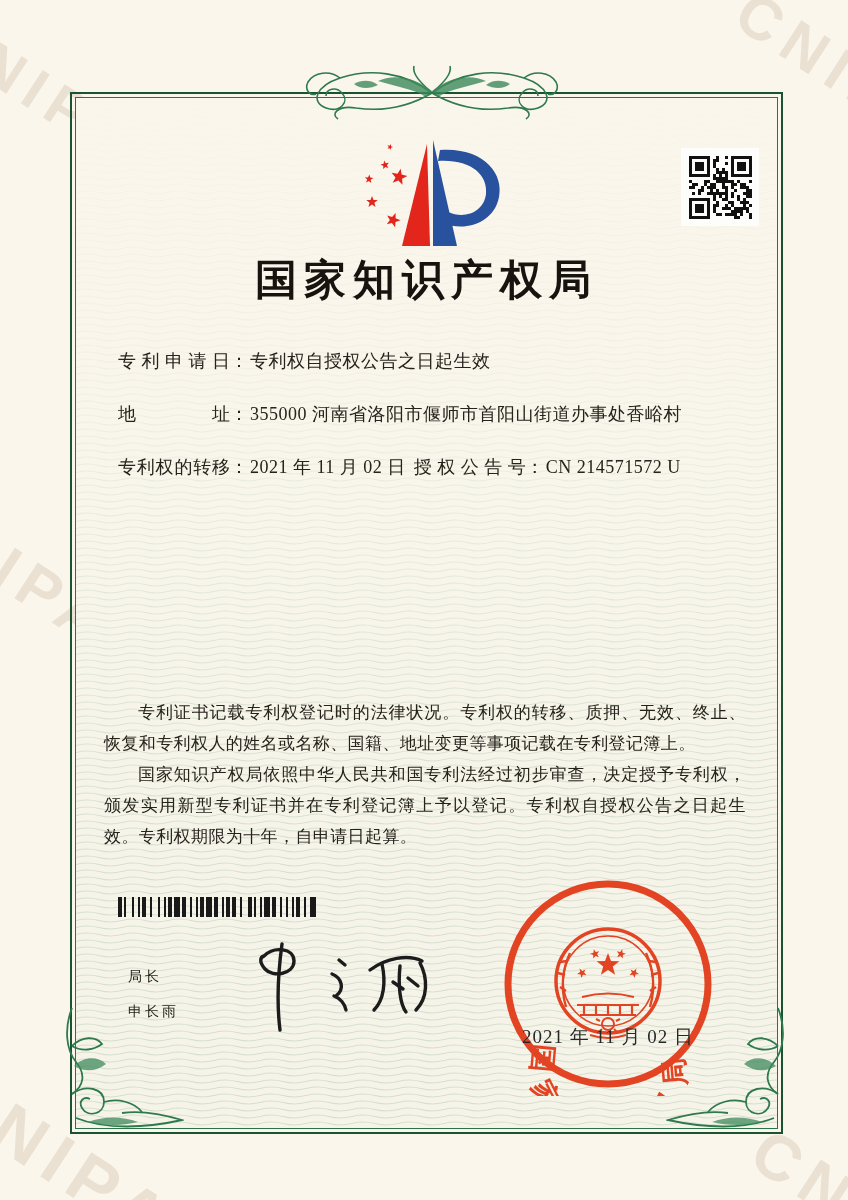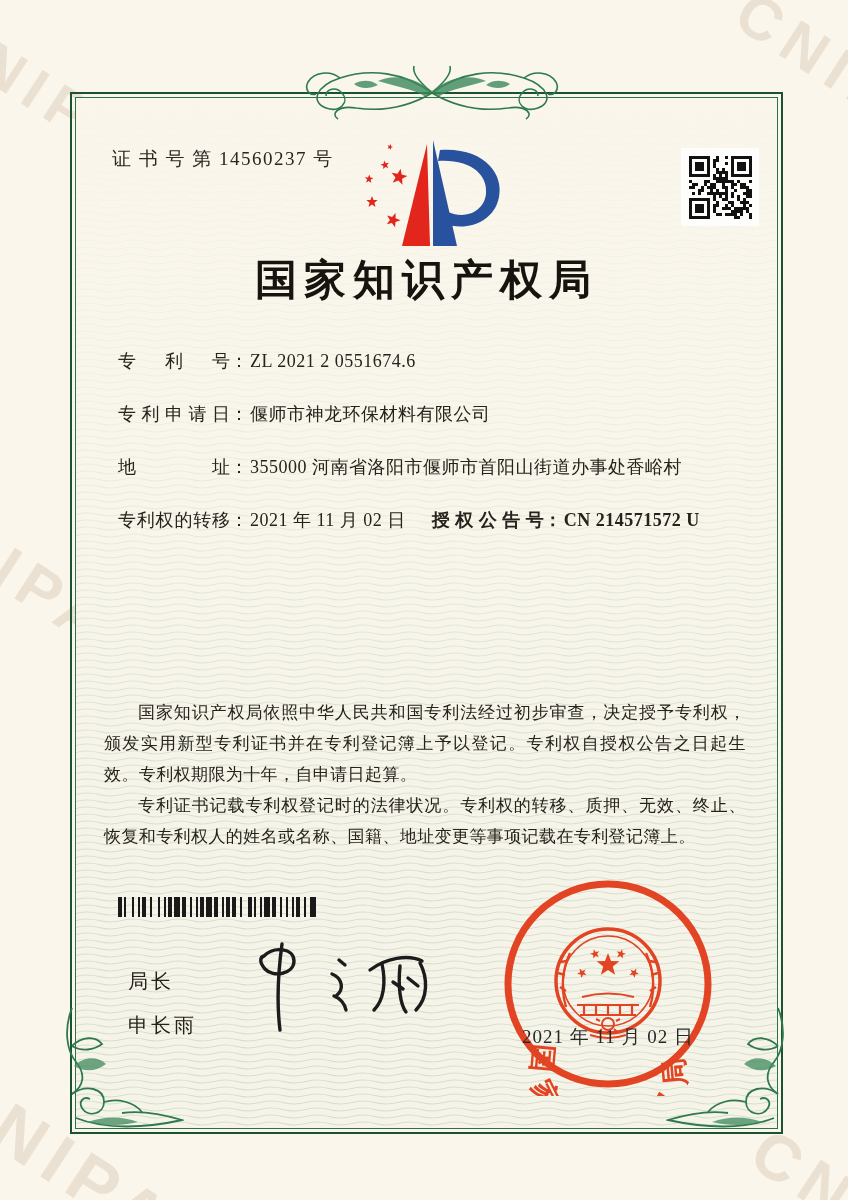--- a/index.html
+++ b/index.html
@@ -73,34 +73,34 @@
   }
   .fields { position:absolute; left:118px; top:351px; width:640px; font-size:18px; }
   .frow { margin-bottom:33px; line-height:20px; white-space:nowrap; }
   .flabel {
     display:inline-block; width:112px;
     text-align:justify; text-align-last:justify;
     vertical-align:top;
   }
   .fcolon { display:inline-block; width:20px; vertical-align:top; }
   .fval { letter-spacing:0.5px; }
-  .grant { margin-left:26px;font-weight:bold; }
+  .grant { margin-left:8px; }
   .paras {
     position:absolute; left:104px; top:697px; width:642px;
     font-size:17px; line-height:31px; text-align:justify;
     letter-spacing:0.4px; color:#26221c;
   }
   .paras p { text-indent:2em; }
   .barcode {
     position:absolute; left:118px; top:897px; height:20px;
     display:flex; align-items:stretch;
   }
   .bc-bar { background:#191919; height:100%; }
   .bc-gap { background:transparent; height:100%; }
-  .director { position:absolute; left:128px; top:968px; font-size:20px; letter-spacing:3px; }
+  .director { position:absolute; left:128px; top:968px; font-size:14px; letter-spacing:3px; }
   .director div { margin-bottom:17px; }
   .signature { position:absolute; left:246px; top:936px; }
   .seal { position:absolute; left:498px; top:876px; opacity:0.94; }
   .page-no {
     position:absolute; left:0; top:1099px; width:810px;
     text-align:center; font-size:15px; letter-spacing:2px; color:#2b2620;
   }
   .cont-note {
     position:absolute; left:326px; top:1136px;
     background:#fffdf6; padding:7px 14px;
@@ -179,21 +179,20 @@
     </g>
     <g fill="#3d8a5c" opacity="0.75">
       <path d="M16 60 C26 50 40 50 48 58 C38 66 26 66 16 60 Z"></path>
       <path d="M30 116 C46 120 64 120 80 116 C64 110 46 110 30 116 Z"></path>
     </g>
   </g>
 </svg>
 
 <div class="content">
 
-  <div class="cert-no">证 书 号 第 14560237 号</div>
 
   <svg class="logo" width="165" height="120" viewBox="0 0 165 120" xmlns="http://www.w3.org/2000/svg">
     <polygon points="83,10 86,112 58,112" fill="#e2261c"></polygon>
     <polygon points="89,6 113,112 89,112" fill="#28519e"></polygon>
     <path d="M96 16 C140 13 160 40 155 63 C150 90 119 98 100 89 L104 78 C122 86 140 77 142 60 C144 40 126 25 94 27 Z" fill="#28519e"></path>
     <g id="logo-stars" fill="#e2261c">
         <polygon points="46.9,10.1 47.0,12.2 49.0,13.0 47.0,13.7 47.0,15.8 45.6,14.2 43.6,14.8 44.7,13.0 43.5,11.3 45.6,11.8"></polygon>
         <polygon points="40.1,26.6 41.8,29.3 44.9,28.8 42.9,31.2 44.3,34.0 41.4,32.9 39.1,35.1 39.4,31.9 36.5,30.5 39.6,29.7"></polygon>
         <polygon points="25.4,40.5 26.3,43.6 29.4,44.0 26.7,45.8 27.3,48.9 24.8,46.9 22.0,48.4 23.2,45.4 20.9,43.2 24.0,43.4"></polygon>
         <polygon points="56.7,34.7 57.6,40.6 63.4,42.0 58.1,44.8 58.5,50.7 54.3,46.5 48.7,48.7 51.5,43.4 47.6,38.8 53.5,39.8"></polygon>
@@ -428,36 +427,33 @@
         <rect x="45" y="60" width="3" height="3" fill="#111"></rect>
         <rect x="48" y="60" width="3" height="3" fill="#111"></rect>
         <rect x="60" y="60" width="3" height="3" fill="#111"></rect>
       </svg>
   </div>
 
   <div class="title">国家知识产权局</div>
 
   <div class="fields">
     <div class="frow">
-      <span class="flabel">专利号</span><span class="fcolon">：</span><span class="fval">ZL 2021 2 0551674.6</span>
-    </div>
-    <div class="frow">
-      <span class="flabel">专利申请日</span><span class="fcolon">：</span><span class="fval">偃师市神龙环保材料有限公司</span>
+      <span class="flabel">专利申请日</span><span class="fcolon">：</span><span class="fval">专利权自授权公告之日起生效</span>
     </div>
     <div class="frow">
       <span class="flabel">地址</span><span class="fcolon">：</span><span class="fval">355000  河南省洛阳市偃师市首阳山街道办事处香峪村</span>
     </div>
     <div class="frow">
       <span class="flabel">专利权的转移</span><span class="fcolon">：</span><span class="fval">2021 年 11 月 02 日</span><span class="grant"><span class="flabel">授权公告号</span><span class="fcolon">：</span><span class="fval">CN 214571572 U</span></span>
     </div>
   </div>
 
   <div class="paras">
+    <p>专利证书记载专利权登记时的法律状况。专利权的转移、质押、无效、终止、恢复和专利权人的姓名或名称、国籍、地址变更等事项记载在专利登记簿上。</p>
     <p>国家知识产权局依照中华人民共和国专利法经过初步审查，决定授予专利权，颁发实用新型专利证书并在专利登记簿上予以登记。专利权自授权公告之日起生效。专利权期限为十年，自申请日起算。</p>
-    <p>专利证书记载专利权登记时的法律状况。专利权的转移、质押、无效、终止、恢复和专利权人的姓名或名称、国籍、地址变更等事项记载在专利登记簿上。</p>
   </div>
 
   <div class="barcode" id="barcode">
       <span class="bc-bar" style="width: 4px;"></span>
       <span class="bc-gap" style="width: 2px;"></span>
       <span class="bc-bar" style="width: 2px;"></span>
       <span class="bc-gap" style="width: 6px;"></span>
       <span class="bc-bar" style="width: 2px;"></span>
       <span class="bc-gap" style="width: 4px;"></span>
       <span class="bc-bar" style="width: 2px;"></span>

